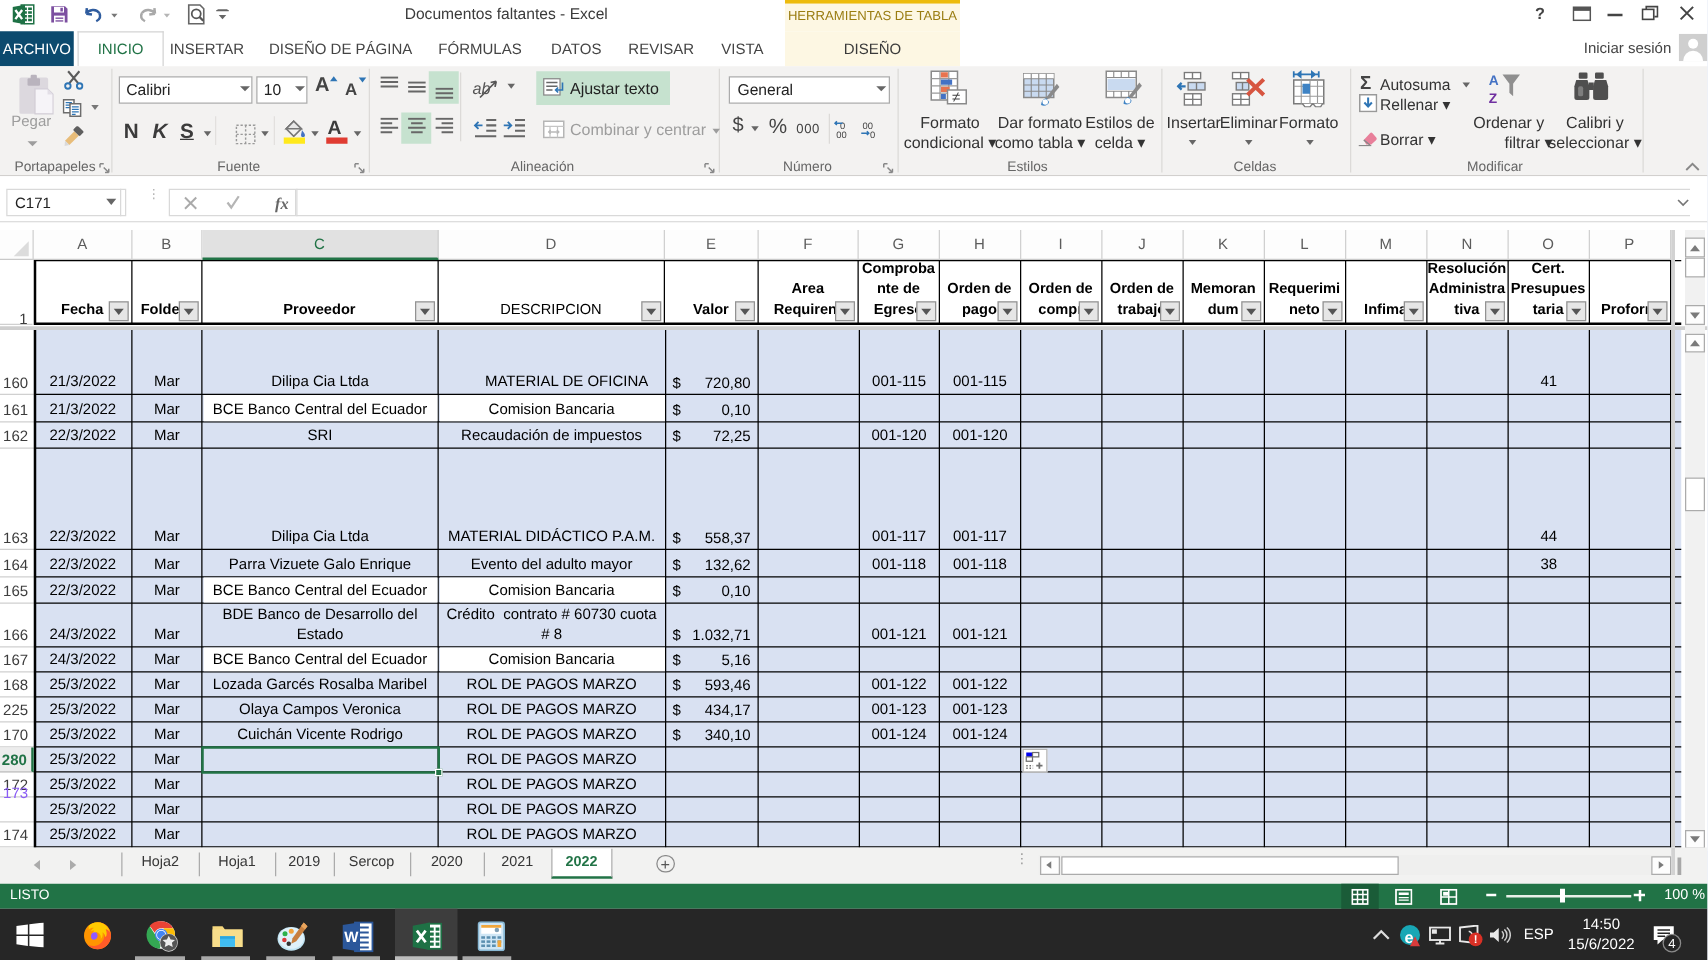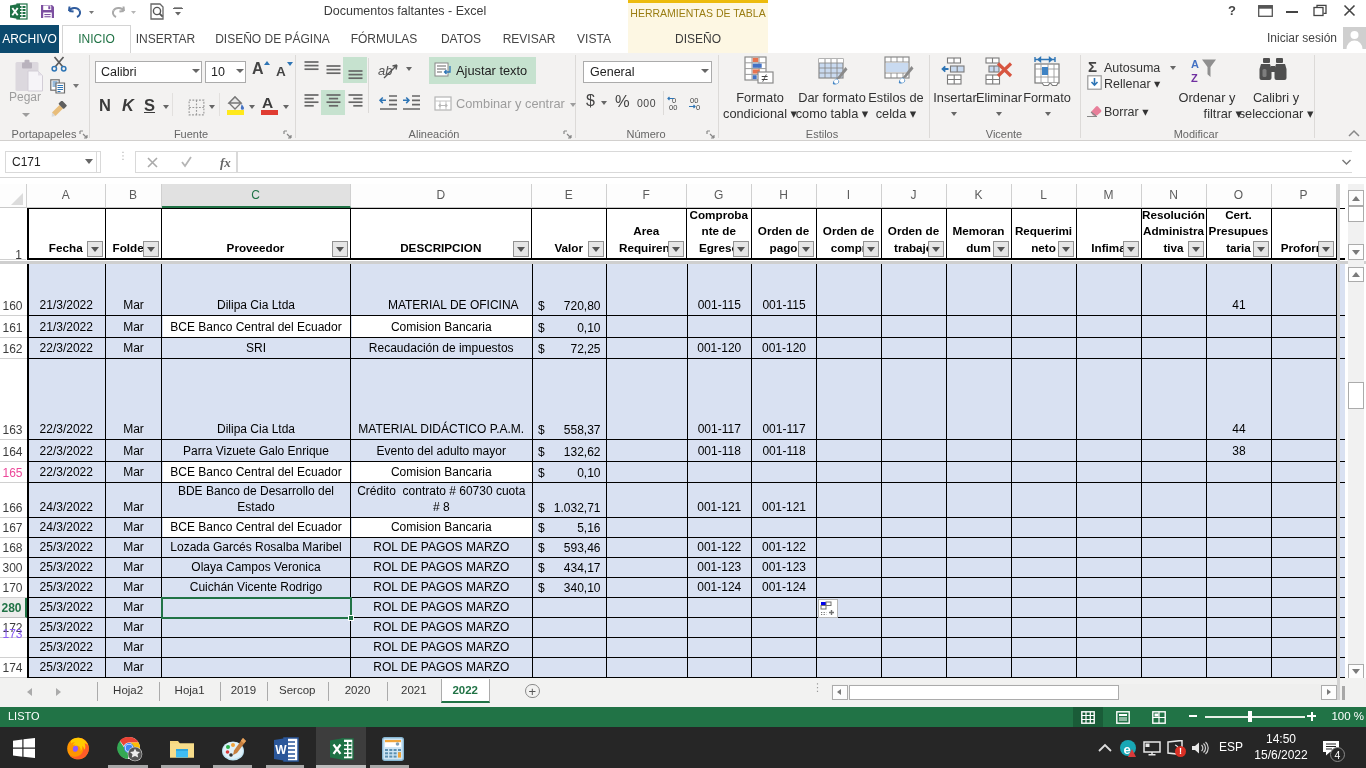--- a/index.html
+++ b/index.html
@@ -103,21 +103,21 @@
     <path d="M1 1 h3 M1 1 v3" stroke="#888" stroke-width="1.2"></path>
     <path d="M4 4 l4 4 M8 8 v-3 M8 8 h-3" stroke="#888" stroke-width="1.2"></path>
   </svg>
 <div class="abs" style="left:586px;top:128px;width:120px;height:13px;text-align:center;font-size:11px;color:#666;">Número</div>
 <svg class="abs" style="left:706px;top:130px;" width="9" height="9" viewBox="0 0 9 9">
     <path d="M1 1 v7 h7" stroke="none" fill="none"></path>
     <path d="M1 1 h3 M1 1 v3" stroke="#888" stroke-width="1.2"></path>
     <path d="M4 4 l4 4 M8 8 v-3 M8 8 h-3" stroke="#888" stroke-width="1.2"></path>
   </svg>
 <div class="abs" style="left:762px;top:128px;width:120px;height:13px;text-align:center;font-size:11px;color:#666;">Estilos</div>
-<div class="abs" style="left:944px;top:128px;width:120px;height:13px;text-align:center;font-size:11px;color:#666;">Vicente</div>
+<div class="abs" style="left:944px;top:128px;width:120px;height:13px;text-align:center;font-size:11px;color:#666;">Celdas</div>
 <div class="abs" style="left:1136px;top:128px;width:120px;height:13px;text-align:center;font-size:11px;color:#666;">Modificar</div>
 <svg class="abs" style="left:15px;top:59px;" width="28" height="33" viewBox="0 0 28 33">
 <rect x="0.5" y="3" width="23" height="29" rx="1.5" fill="#dcd8de"></rect>
 <rect x="7" y="3.5" width="10" height="6" rx="1" fill="#b9b3bd"></rect>
 <rect x="9.5" y="0.8" width="5" height="5" rx="1" fill="#b9b3bd"></rect>
 <path d="M13 12 h10 l4.5 4.5 V32 H13z" fill="#f6f4f8" stroke="#d2cdd6" stroke-width="1"></path>
 <path d="M23 12 l4.5 4.5 h-4.5z" fill="#e3dfe7"></path>
 </svg>
 <div class="abs" style="left:4px;top:90px;width:42px;height:13px;text-align:center;font-size:12px;color:#9d9d9d;">Pegar</div>
 <div class="abs" style="left:22px;top:113px;width:0;height:0;border-left:4px solid transparent;border-right:4px solid transparent;border-top:4.5px solid #9d9d9d;"></div>
@@ -393,21 +393,21 @@
     <div class="abs" style="left:7px;bottom:4px;font-size:11.7px;font-weight:bold;color:#000;line-height:16.5px;white-space:nowrap;">Folder</div>
   </div>
 <div class="abs" style="left:142.5px;top:241px;width:16px;height:16px;background:#e6e6e6;border:1px solid #929292;"></div>
 <div class="abs" style="left:146.5px;top:247px;width:0;height:0;border-left:4.5px solid transparent;border-right:4.5px solid transparent;border-top:5.5px solid #555;"></div>
 <div class="abs" style="left:161.5px;top:208px;width:189.0px;height:52px;border-right:1.5px solid #000;overflow:hidden;">
     <div class="abs" style="left:0;bottom:4px;width:100%;text-align:center;font-size:11.7px;font-weight:bold;color:#000;line-height:16.5px;">Proveedor</div>
   </div>
 <div class="abs" style="left:331.5px;top:241px;width:16px;height:16px;background:#e6e6e6;border:1px solid #929292;"></div>
 <div class="abs" style="left:335.5px;top:247px;width:0;height:0;border-left:4.5px solid transparent;border-right:4.5px solid transparent;border-top:5.5px solid #555;"></div>
 <div class="abs" style="left:350.5px;top:208px;width:181.5px;height:52px;border-right:1.5px solid #000;overflow:hidden;">
-    <div class="abs" style="left:0;bottom:4px;width:100%;text-align:center;font-size:11.7px;font-weight:bold;color:#000;line-height:16.5px;">DESCRIPCION</div>
+    <div class="abs" style="left:0;bottom:4px;width:100%;text-align:center;font-size:11.7px;font-weight:normal;color:#000;line-height:16.5px;">DESCRIPCION</div>
   </div>
 <div class="abs" style="left:513px;top:241px;width:16px;height:16px;background:#e6e6e6;border:1px solid #929292;"></div>
 <div class="abs" style="left:517px;top:247px;width:0;height:0;border-left:4.5px solid transparent;border-right:4.5px solid transparent;border-top:5.5px solid #555;"></div>
 <div class="abs" style="left:532px;top:208px;width:74.5px;height:52px;border-right:1.5px solid #000;overflow:hidden;">
     <div class="abs" style="left:0;bottom:4px;width:100%;text-align:center;font-size:11.7px;font-weight:bold;color:#000;line-height:16.5px;">Valor</div>
   </div>
 <div class="abs" style="left:587.5px;top:241px;width:16px;height:16px;background:#e6e6e6;border:1px solid #929292;"></div>
 <div class="abs" style="left:591.5px;top:247px;width:0;height:0;border-left:4.5px solid transparent;border-right:4.5px solid transparent;border-top:5.5px solid #555;"></div>
 <div class="abs" style="left:606.5px;top:208px;width:80.5px;height:52px;border-right:1.5px solid #000;overflow:hidden;">
     <div class="abs" style="left:0;bottom:4px;width:100%;text-align:center;font-size:11.7px;font-weight:bold;color:#000;line-height:16.5px;">Area<br>Requirent</div>
@@ -538,21 +538,21 @@
 <div class="abs" style="left:107.5px;top:440px;width:52.0px;height:18.5px;overflow:hidden;display:flex;align-items:flex-end;justify-content:center;font-size:12px;color:#000;line-height:16px;text-align:center;">Mar</div>
 <div class="abs" style="left:163.5px;top:440px;width:185.0px;height:18.5px;overflow:hidden;display:flex;align-items:flex-end;justify-content:center;font-size:12px;color:#000;line-height:16px;text-align:center;">Parra Vizuete Galo Enrique</div>
 <div class="abs" style="left:352.5px;top:440px;width:177.5px;height:18.5px;overflow:hidden;display:flex;align-items:flex-end;justify-content:center;font-size:12px;color:#000;line-height:16px;text-align:center;">Evento del adulto mayor</div>
 <div class="abs" style="left:538px;top:440px;width:62.5px;height:18.5px;display:flex;align-items:flex-end;justify-content:space-between;font-size:12px;color:#000;">
     <span>$</span>
     <span>132,62</span>
   </div>
 <div class="abs" style="left:689px;top:440px;width:60.5px;height:18.5px;overflow:hidden;display:flex;align-items:flex-end;justify-content:center;font-size:12px;color:#000;line-height:16px;text-align:center;">001-118</div>
 <div class="abs" style="left:753.5px;top:440px;width:61.0px;height:18.5px;overflow:hidden;display:flex;align-items:flex-end;justify-content:center;font-size:12px;color:#000;line-height:16px;text-align:center;">001-118</div>
 <div class="abs" style="left:1208.5px;top:440px;width:61.0px;height:18.5px;overflow:hidden;display:flex;align-items:flex-end;justify-content:center;font-size:12px;color:#000;line-height:16px;text-align:center;">38</div>
-<div class="abs" style="left:0;top:461.5px;width:26.5px;height:21.0px;border-bottom:1px solid #d0d0d0;color:#ec4899;font-size:12px;display:flex;align-items:flex-end;justify-content:flex-end;padding-right:4px;padding-bottom:2px;">165</div>
+<div class="abs" style="left:0;top:461.5px;width:26.5px;height:21.0px;border-bottom:1px solid #d0d0d0;color:#404040;font-size:12px;display:flex;align-items:flex-end;justify-content:flex-end;padding-right:4px;padding-bottom:2px;">165</div>
 <div class="abs" style="left:27px;top:481.7px;width:1309.5px;height:1.3px;background:#000;"></div>
 <div class="abs" style="left:162.5px;top:462.0px;width:187.5px;height:19.5px;background:#fff;"></div>
 <div class="abs" style="left:351.5px;top:462.0px;width:180.0px;height:19.5px;background:#fff;"></div>
 <div class="abs" style="left:29px;top:461.5px;width:74.5px;height:18.0px;overflow:hidden;display:flex;align-items:flex-end;justify-content:center;font-size:12px;color:#000;line-height:16px;text-align:center;">22/3/2022</div>
 <div class="abs" style="left:107.5px;top:461.5px;width:52.0px;height:18.0px;overflow:hidden;display:flex;align-items:flex-end;justify-content:center;font-size:12px;color:#000;line-height:16px;text-align:center;">Mar</div>
 <div class="abs" style="left:163.5px;top:461.5px;width:185.0px;height:18.0px;overflow:hidden;display:flex;align-items:flex-end;justify-content:center;font-size:12px;color:#000;line-height:16px;text-align:center;">BCE Banco Central del Ecuador</div>
 <div class="abs" style="left:352.5px;top:461.5px;width:177.5px;height:18.0px;overflow:hidden;display:flex;align-items:flex-end;justify-content:center;font-size:12px;color:#000;line-height:16px;text-align:center;">Comision Bancaria</div>
 <div class="abs" style="left:538px;top:461.5px;width:62.5px;height:18.0px;display:flex;align-items:flex-end;justify-content:space-between;font-size:12px;color:#000;">
     <span>$</span>
     <span>0,10</span>
@@ -586,21 +586,21 @@
 <div class="abs" style="left:29px;top:537.5px;width:74.5px;height:17.0px;overflow:hidden;display:flex;align-items:flex-end;justify-content:center;font-size:12px;color:#000;line-height:16px;text-align:center;">25/3/2022</div>
 <div class="abs" style="left:107.5px;top:537.5px;width:52.0px;height:17.0px;overflow:hidden;display:flex;align-items:flex-end;justify-content:center;font-size:12px;color:#000;line-height:16px;text-align:center;">Mar</div>
 <div class="abs" style="left:163.5px;top:537.5px;width:185.0px;height:17.0px;overflow:hidden;display:flex;align-items:flex-end;justify-content:center;font-size:12px;color:#000;line-height:16px;text-align:center;">Lozada Garcés Rosalba Maribel</div>
 <div class="abs" style="left:352.5px;top:537.5px;width:177.5px;height:17.0px;overflow:hidden;display:flex;align-items:flex-end;justify-content:center;font-size:12px;color:#000;line-height:16px;text-align:center;">ROL DE PAGOS MARZO</div>
 <div class="abs" style="left:538px;top:537.5px;width:62.5px;height:17.0px;display:flex;align-items:flex-end;justify-content:space-between;font-size:12px;color:#000;">
     <span>$</span>
     <span>593,46</span>
   </div>
 <div class="abs" style="left:689px;top:537.5px;width:60.5px;height:17.0px;overflow:hidden;display:flex;align-items:flex-end;justify-content:center;font-size:12px;color:#000;line-height:16px;text-align:center;">001-122</div>
 <div class="abs" style="left:753.5px;top:537.5px;width:61.0px;height:17.0px;overflow:hidden;display:flex;align-items:flex-end;justify-content:center;font-size:12px;color:#000;line-height:16px;text-align:center;">001-122</div>
-<div class="abs" style="left:0;top:557.5px;width:26.5px;height:20.0px;border-bottom:1px solid #d0d0d0;color:#3c3c3c;font-size:12px;display:flex;align-items:flex-end;justify-content:flex-end;padding-right:4px;padding-bottom:2px;">300</div>
+<div class="abs" style="left:0;top:557.5px;width:26.5px;height:20.0px;border-bottom:1px solid #d0d0d0;color:#3c3c3c;font-size:12px;display:flex;align-items:flex-end;justify-content:flex-end;padding-right:4px;padding-bottom:2px;">225</div>
 <div class="abs" style="left:27px;top:576.7px;width:1309.5px;height:1.3px;background:#000;"></div>
 <div class="abs" style="left:29px;top:557.5px;width:74.5px;height:17.0px;overflow:hidden;display:flex;align-items:flex-end;justify-content:center;font-size:12px;color:#000;line-height:16px;text-align:center;">25/3/2022</div>
 <div class="abs" style="left:107.5px;top:557.5px;width:52.0px;height:17.0px;overflow:hidden;display:flex;align-items:flex-end;justify-content:center;font-size:12px;color:#000;line-height:16px;text-align:center;">Mar</div>
 <div class="abs" style="left:163.5px;top:557.5px;width:185.0px;height:17.0px;overflow:hidden;display:flex;align-items:flex-end;justify-content:center;font-size:12px;color:#000;line-height:16px;text-align:center;">Olaya Campos Veronica</div>
 <div class="abs" style="left:352.5px;top:557.5px;width:177.5px;height:17.0px;overflow:hidden;display:flex;align-items:flex-end;justify-content:center;font-size:12px;color:#000;line-height:16px;text-align:center;">ROL DE PAGOS MARZO</div>
 <div class="abs" style="left:538px;top:557.5px;width:62.5px;height:17.0px;display:flex;align-items:flex-end;justify-content:space-between;font-size:12px;color:#000;">
     <span>$</span>
     <span>434,17</span>
   </div>
 <div class="abs" style="left:689px;top:557.5px;width:60.5px;height:17.0px;overflow:hidden;display:flex;align-items:flex-end;justify-content:center;font-size:12px;color:#000;line-height:16px;text-align:center;">001-123</div>

